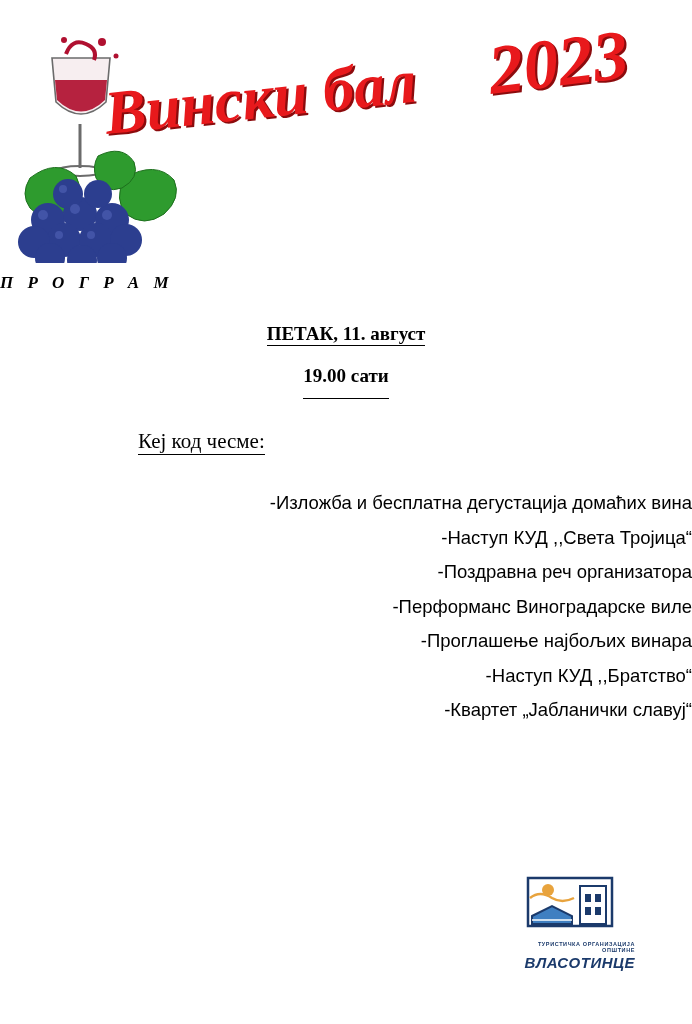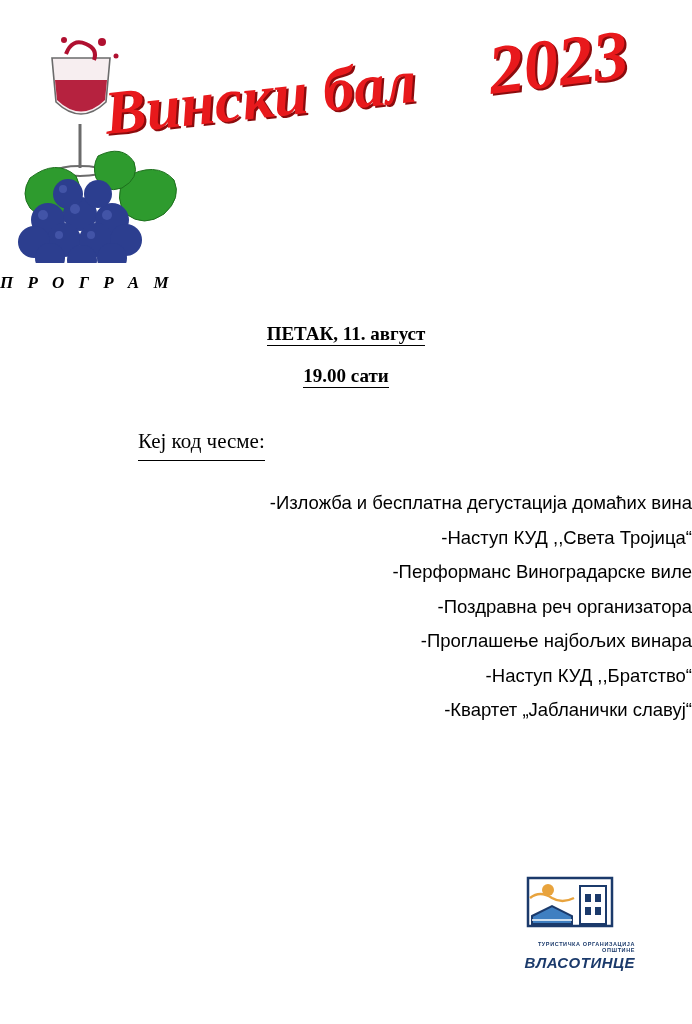--- a/index.html
+++ b/index.html
@@ -93,31 +93,31 @@
   }
   .time-line {
     text-align: center;
     margin-top: 20px;
     font-family: "Liberation Serif", serif;
     font-weight: bold;
     font-size: 19px;
   }
   .time-line span {
     border-bottom: 1.5px solid #000;
-    padding-bottom: 1px;
+    padding-bottom: 12px;
   }
 
   .place-line {
     margin: 42px 0 0 138px;
     font-family: "Liberation Serif", serif;
     font-size: 21px;
   }
   .place-line span {
     border-bottom: 1.5px solid #000;
-    padding-bottom: 7px;
+    padding-bottom: 1px;
   }
 
   .items {
     margin: 40px 0 0 110px;
     padding: 0;
     list-style: none;
   }
   .items li {
     font-family: "Liberation Sans", sans-serif;
     font-size: 18.5px;
@@ -228,22 +228,22 @@
   <span>19.00 сати</span>
 </div>
 
 <div class="place-line">
   <span>Кеј код чесме:</span>
 </div>
 
 <ul class="items">
   <li><span class="dash">-</span><span>Изложба и бесплатна дегустација домаћих вина</span></li>
   <li><span class="dash">-</span><span>Наступ КУД ,,Света Тројица“</span></li>
+  <li><span class="dash">-</span><span>Поздравна реч организатора</span></li>
   <li><span class="dash">-</span><span>Перформанс Виноградарске виле</span></li>
-  <li><span class="dash">-</span><span>Поздравна реч организатора</span></li>
   <li><span class="dash">-</span><span>Проглашење најбољих винара</span></li>
   <li><span class="dash">-</span><span>Наступ КУД ,,Братство“</span></li>
   <li><span class="dash">-</span><span>Квартет „Јабланички славуј“</span></li>
 </ul>
 
 <div class="logo-block">
   <div class="logo-mark">
     <svg viewBox="0 0 96 62" width="96" height="62">
       <rect x="6" y="2" width="84" height="48" fill="none" stroke="#1b3a6b" stroke-width="2.5"></rect>
       <circle cx="26" cy="14" r="6" fill="#e8a33d"></circle>

